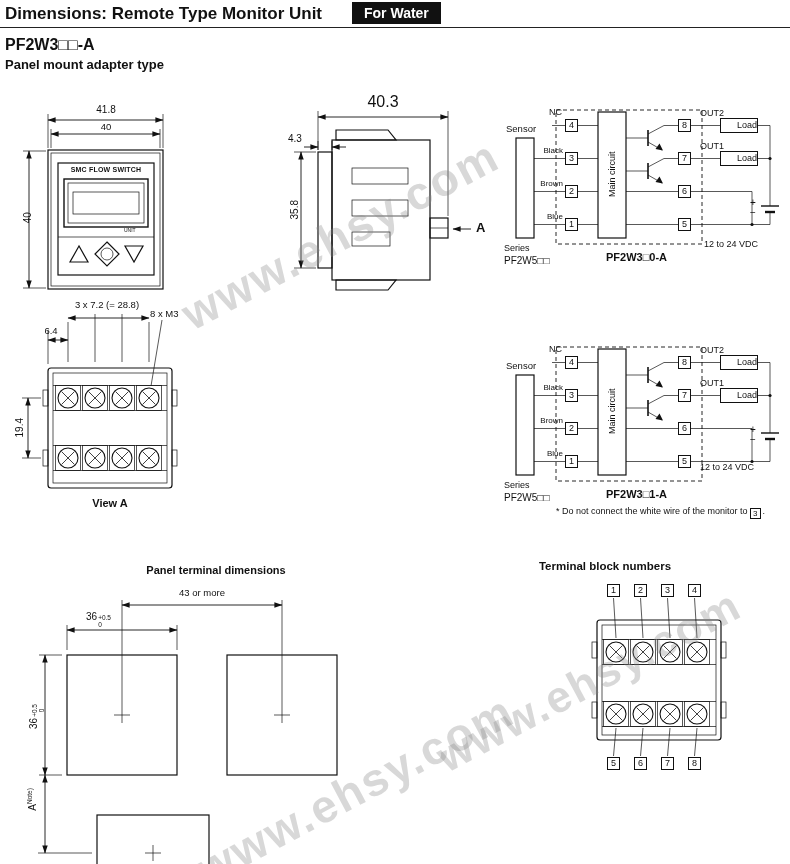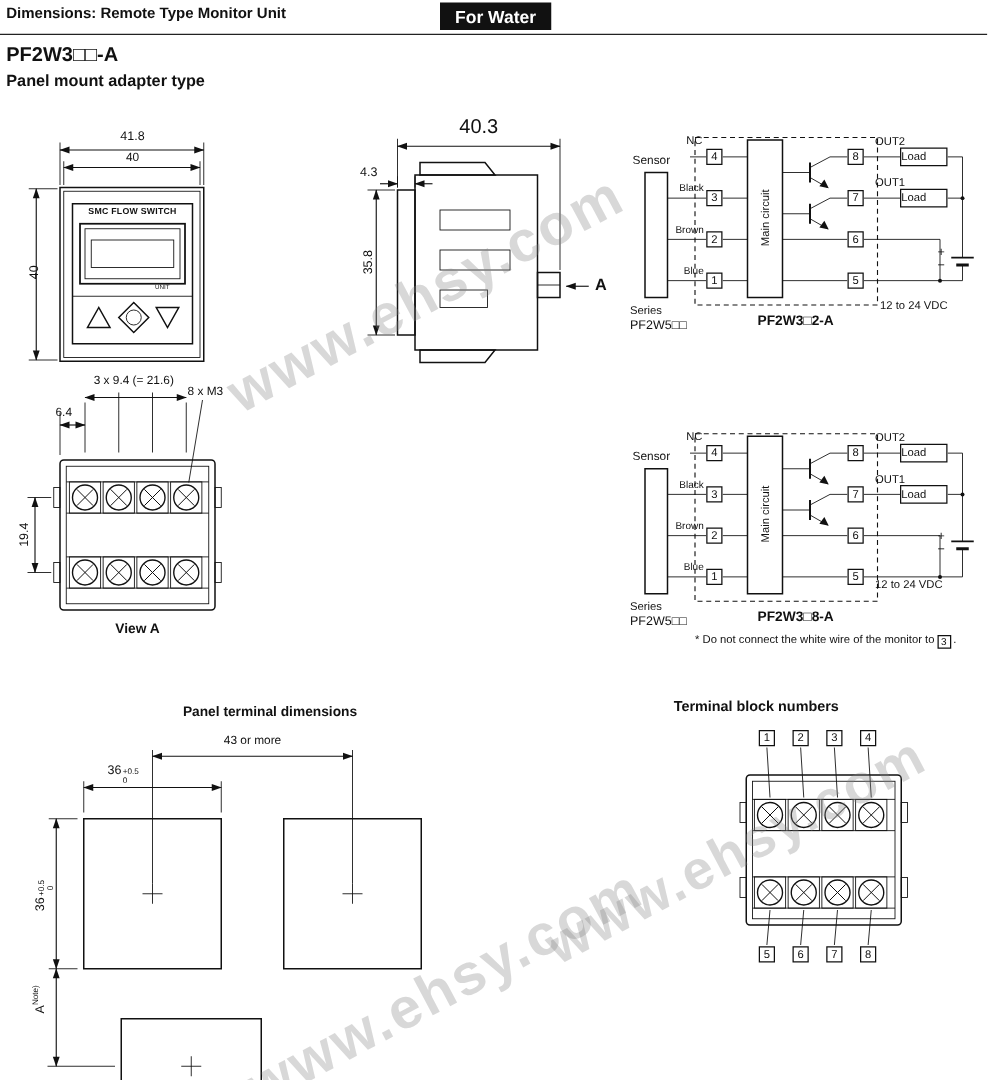--- a/index.html
+++ b/index.html
@@ -16,21 +16,21 @@
 .lbl{position:absolute;z-index:2;white-space:nowrap;line-height:1.15}
 .c{text-align:center}
 .r{text-align:right}
 .b{font-weight:bold}
 .rot{transform:rotate(-90deg);transform-origin:center}
 .tbox{position:absolute;z-index:2;width:13px;height:13px;border:1px solid #111;background:#fff;
       font-size:9px;line-height:11px;text-align:center}
 .tbox-i{display:inline-block;width:11px;height:11px;border:1px solid #111;background:#fff;
       font-size:8px;line-height:9px;text-align:center;vertical-align:-2px;margin:0 2px}
 .loadbox{position:absolute;z-index:2;width:38px;height:15px;border:1px solid #111;background:#fff;
-      font-size:9px;line-height:13px;text-align:left}
+      font-size:9px;line-height:13px;text-align:right}
 .tol{display:inline-flex;flex-direction:column;font-size:6.5px;line-height:6.5px;margin-left:1px}
 .tol i{font-style:normal}
 .rule{position:absolute;left:0;top:27px;width:790px;height:0;border-top:1.5px solid #222;z-index:2}
 .badge{position:absolute;left:352px;top:2px;background:#111;color:#fff;font-size:14px;font-weight:bold;
       padding:3px 12px;z-index:2}
 .wm{position:absolute;z-index:6;font-size:46px;font-weight:bold;letter-spacing:2px;
       color:rgba(135,135,135,0.32);transform:rotate(-28deg);transform-origin:left center;
       white-space:nowrap;pointer-events:none}
 </style>
 </head>
@@ -260,38 +260,38 @@
         <use href="#scrw" x="670" y="714"></use>
           <use href="#scrw" x="697" y="714"></use>
         <line class="t" x1="616" y1="728" x2="613.5" y2="756"></line>
         <line class="t" x1="643" y1="728" x2="640.5" y2="756"></line>
         <line class="t" x1="670" y1="728" x2="667.5" y2="756"></line>
         <line class="t" x1="697" y1="728" x2="694.5" y2="756"></line>
       </g>
     </g>
   </svg>
 
-  <div class="lbl b" style="left:5px;top:4px;font-size:12px">Dimensions: Remote Type Monitor Unit</div>
+  <div class="lbl b" style="left:5px;top:4px;font-size:17px">Dimensions: Remote Type Monitor Unit</div>
   <div class="badge">For Water</div>
   <div class="rule"></div>
   <div class="lbl b" style="left:5px;top:36px;font-size:16px">PF2W3□□-A</div>
   <div class="lbl b" style="left:5px;top:58px;font-size:13px">Panel mount adapter type</div>
 
   <div class="lbl c" style="left:50px;top:104px;width:112px;font-size:10px">41.8</div>
   <div class="lbl c" style="left:53px;top:122px;width:106px;font-size:9.5px">40</div>
   <div class="lbl c rot" style="left:13px;top:212px;width:30px;font-size:10px">40</div>
   <div class="lbl c b" style="left:59px;top:166px;width:94px;font-size:7px;letter-spacing:0.2px">SMC FLOW SWITCH</div>
   <div class="lbl" style="left:124px;top:228px;font-size:5px">UNIT</div>
 
   <div class="lbl c" style="left:353px;top:93px;width:60px;font-size:16px">40.3</div>
   <div class="lbl" style="left:288px;top:133px;font-size:10px">4.3</div>
   <div class="lbl c rot" style="left:277px;top:204px;width:36px;font-size:10px">35.8</div>
   <div class="lbl b" style="left:476px;top:221px;font-size:13px">A</div>
 
-  <div class="lbl c" style="left:42px;top:300px;width:130px;font-size:9.5px">3 x 9.4 (= 21.6)</div>
+  <div class="lbl c" style="left:42px;top:300px;width:130px;font-size:9.5px">3 x 7.2 (= 28.8)</div>
   <div class="lbl" style="left:150px;top:309px;font-size:9.5px">8 x M3</div>
   <div class="lbl c" style="left:38px;top:326px;width:26px;font-size:9.5px">6.4</div>
   <div class="lbl c rot" style="left:3px;top:422px;width:34px;font-size:10px">19.4</div>
   <div class="lbl c b" style="left:60px;top:497px;width:100px;font-size:11px">View A</div>
 
 
   <div class="lbl" style="left:506px;top:124px;font-size:9.5px">Sensor</div>
   <div class="lbl" style="left:549px;top:107px;font-size:9px">NC</div>
   <div class="lbl r" style="left:533px;top:146px;width:30px;font-size:8px">Black</div>
   <div class="lbl r" style="left:533px;top:179px;width:30px;font-size:8px">Brown</div>
@@ -307,21 +307,21 @@
   <span class="tbox" style="left:678px;top:218px">5</span>
   <div class="lbl" style="left:700px;top:108px;font-size:9px">OUT2</div>
   <div class="lbl" style="left:700px;top:141px;font-size:9px">OUT1</div>
   <span class="loadbox" style="left:720px;top:118px">Load</span>
   <span class="loadbox" style="left:720px;top:151px">Load</span>
   <div class="lbl" style="left:750px;top:197px;font-size:10px">+</div>
   <div class="lbl" style="left:750px;top:207px;font-size:10px">−</div>
   <div class="lbl" style="left:704px;top:239px;font-size:9px">12 to 24 VDC</div>
   <div class="lbl" style="left:504px;top:243px;font-size:9px">Series</div>
   <div class="lbl" style="left:504px;top:255px;font-size:10px">PF2W5□□</div>
-  <div class="lbl b" style="left:606px;top:251px;font-size:11px">PF2W3□2-A</div>
+  <div class="lbl b" style="left:606px;top:251px;font-size:11px">PF2W3□0-A</div>
 
   <div class="lbl" style="left:506px;top:361px;font-size:9.5px">Sensor</div>
   <div class="lbl" style="left:549px;top:344px;font-size:9px">NC</div>
   <div class="lbl r" style="left:533px;top:383px;width:30px;font-size:8px">Black</div>
   <div class="lbl r" style="left:533px;top:416px;width:30px;font-size:8px">Brown</div>
   <div class="lbl r" style="left:533px;top:449px;width:30px;font-size:8px">Blue</div>
   <span class="tbox" style="left:565px;top:356px">4</span>
   <span class="tbox" style="left:565px;top:389px">3</span>
   <span class="tbox" style="left:565px;top:422px">2</span>
   <span class="tbox" style="left:565px;top:455px">1</span>
@@ -332,21 +332,21 @@
   <span class="tbox" style="left:678px;top:455px">5</span>
   <div class="lbl" style="left:700px;top:345px;font-size:9px">OUT2</div>
   <div class="lbl" style="left:700px;top:378px;font-size:9px">OUT1</div>
   <span class="loadbox" style="left:720px;top:355px">Load</span>
   <span class="loadbox" style="left:720px;top:388px">Load</span>
   <div class="lbl" style="left:750px;top:424px;font-size:10px">+</div>
   <div class="lbl" style="left:750px;top:434px;font-size:10px">−</div>
   <div class="lbl" style="left:700px;top:462px;font-size:9px">12 to 24 VDC</div>
   <div class="lbl" style="left:504px;top:480px;font-size:9px">Series</div>
   <div class="lbl" style="left:504px;top:492px;font-size:10px">PF2W5□□</div>
-  <div class="lbl b" style="left:606px;top:488px;font-size:11px">PF2W3□8-A</div>
+  <div class="lbl b" style="left:606px;top:488px;font-size:11px">PF2W3□1-A</div>
   <div class="lbl" style="left:556px;top:506px;font-size:9px">
     <span>* Do not connect the white wire of the monitor to</span><span class="tbox-i">3</span><span>.</span>
   </div>
 
   <div class="lbl c b" style="left:131px;top:564px;width:170px;font-size:11px">Panel terminal dimensions</div>
   <div class="lbl c" style="left:142px;top:588px;width:120px;font-size:9.5px">43 or more</div>
   <div class="lbl" style="left:86px;top:611px;font-size:10px">
     <span>36</span><span class="tol">
         <i>+0.5</i>
         <i>0</i>

